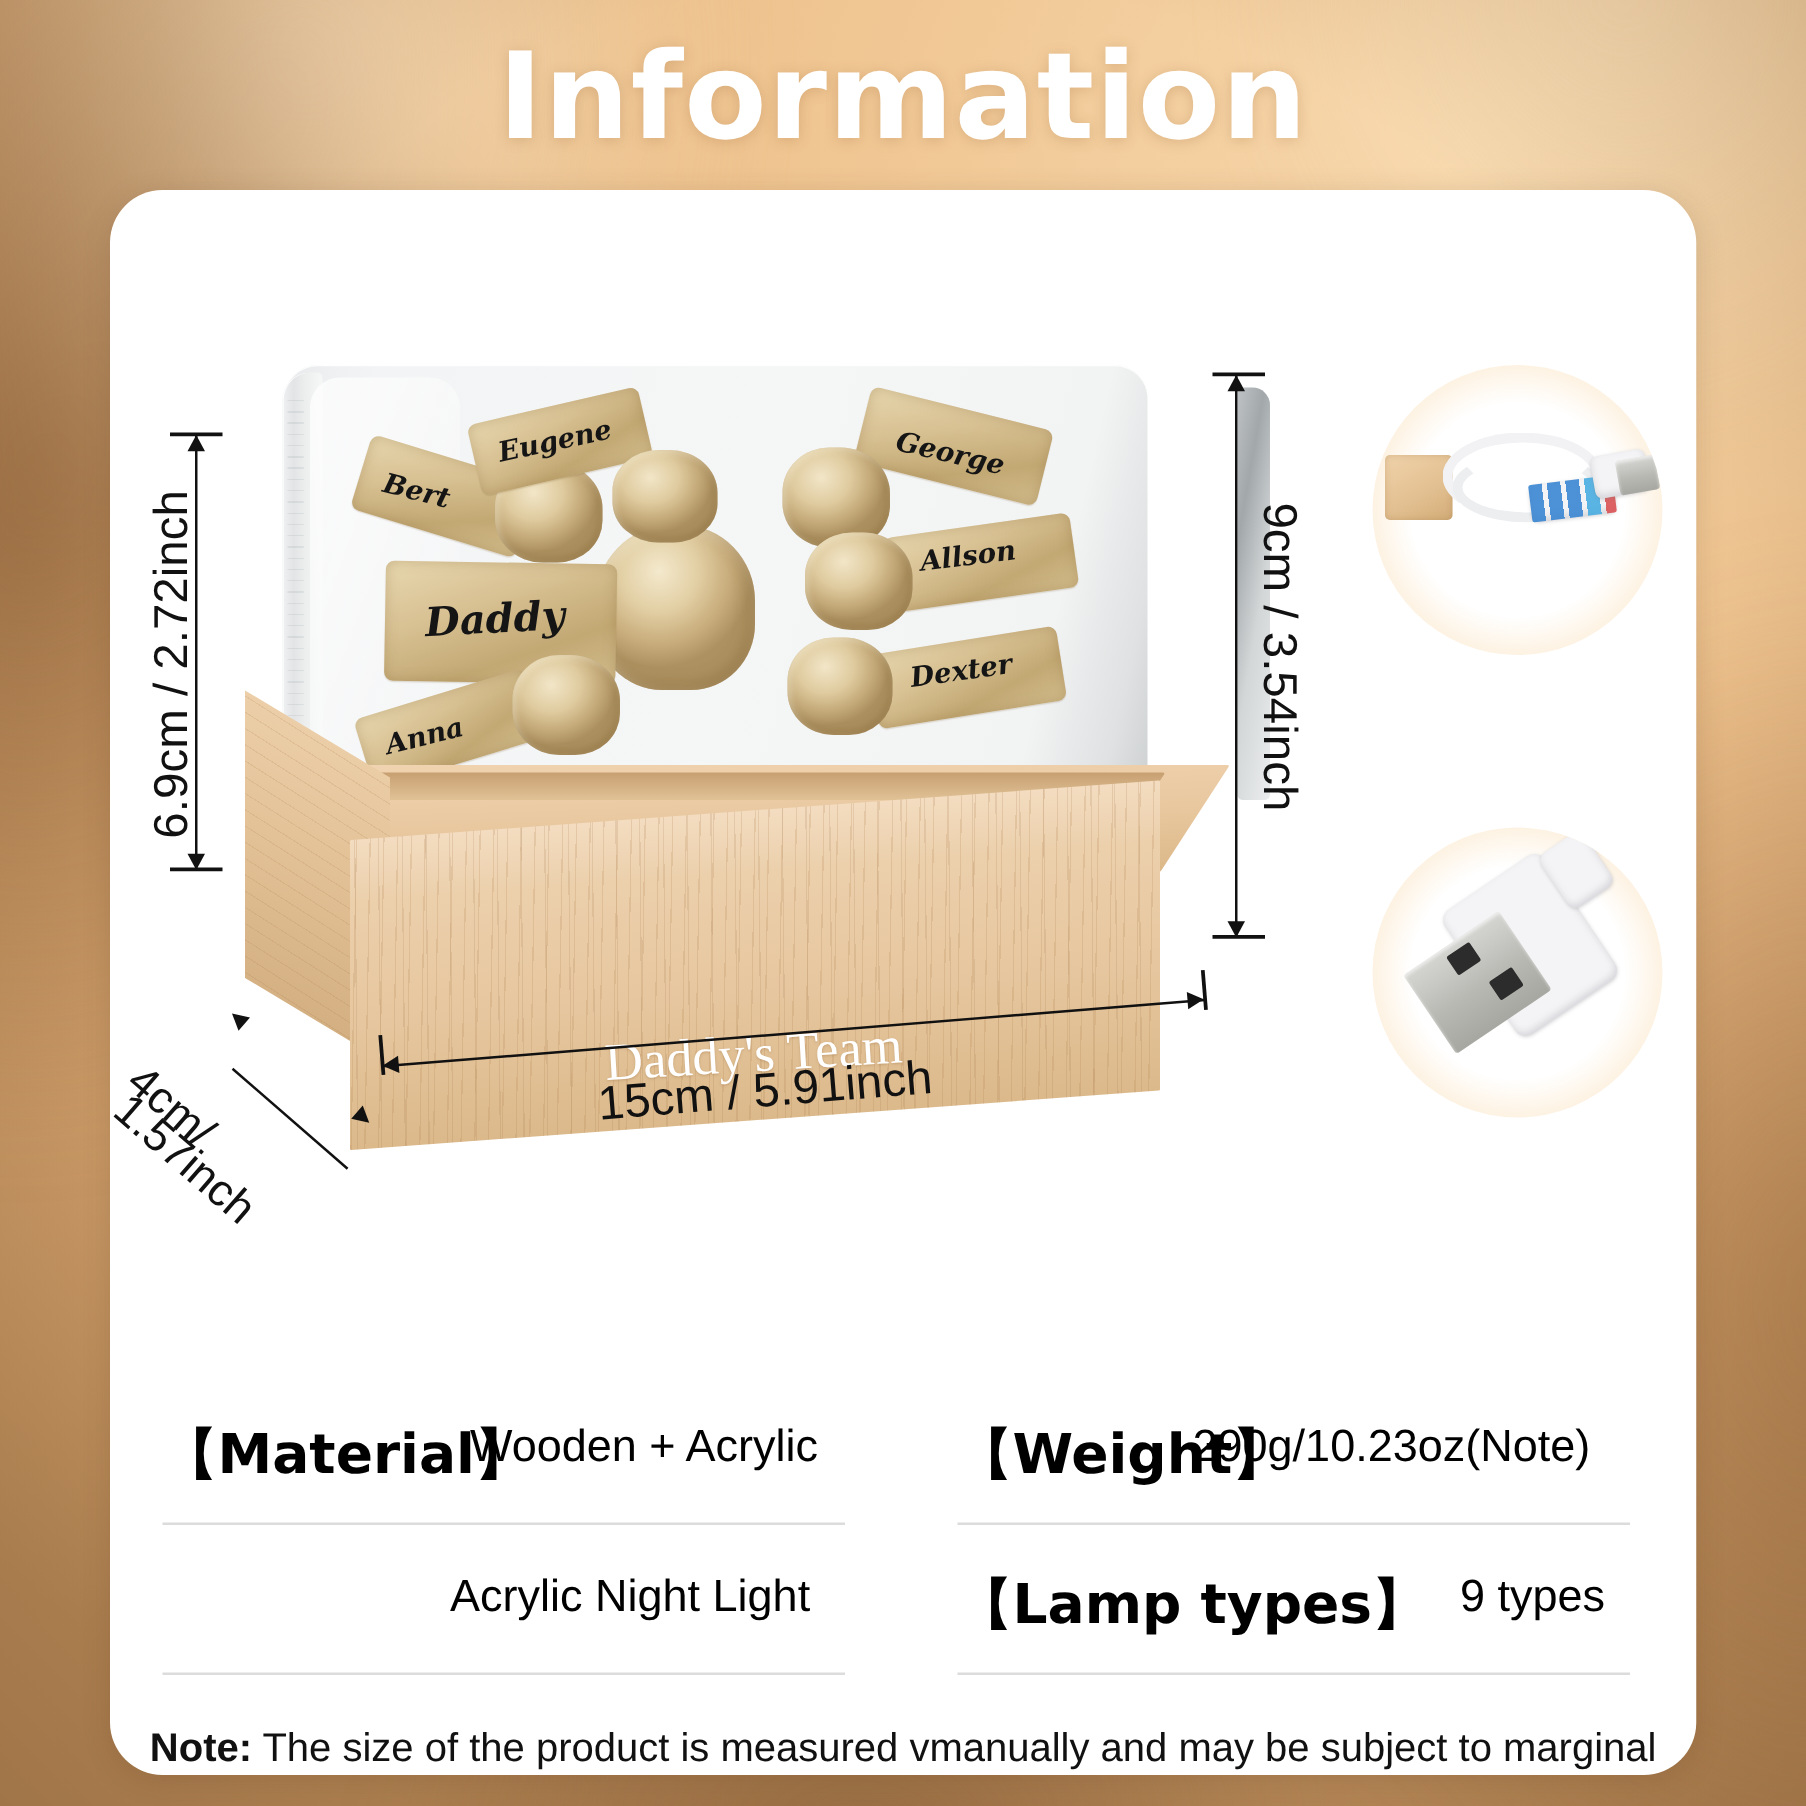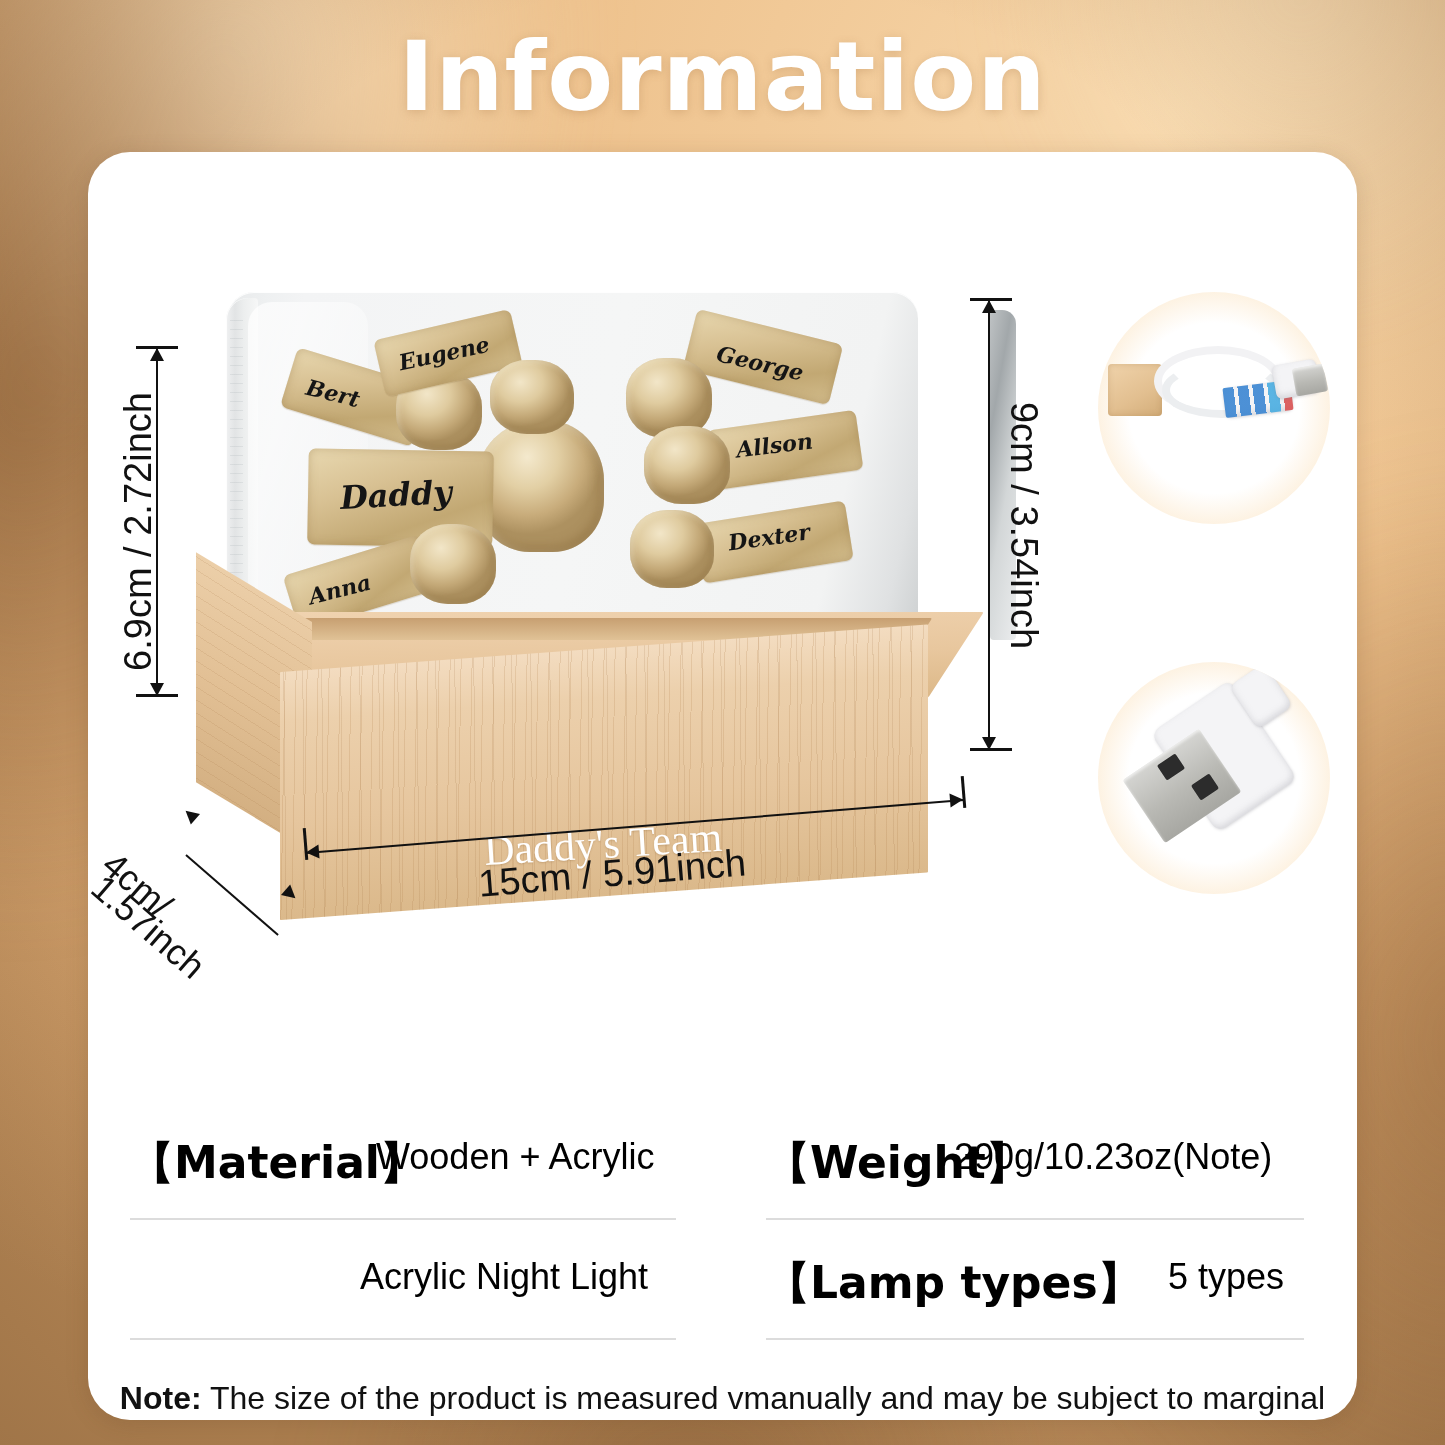--- a/index.html
+++ b/index.html
@@ -350,21 +350,21 @@
       </div>
     </div>
 
     <div class="spec-row">
       <div class="spec-cell" style="left:42px;width:588px;">
         <div class="spec-val" style="left:230px;text-align:center;">Acrylic Night Light</div>
         <div class="spec-underline" style="width:546px;"></div>
       </div>
       <div class="spec-cell" style="left:678px;width:560px;">
         <div class="spec-key">【Lamp types】</div>
-        <div class="spec-val" style="left:402px;">5 types</div>
+        <div class="spec-val" style="left:402px;">9 types</div>
         <div class="spec-underline" style="width:538px;"></div>
       </div>
     </div>
   </div>
 
   <div id="note">
     <b>Note:</b><span> The size of the product is measured vmanually and may be subject to marginal error.</span>
   </div>
 
 </div>

